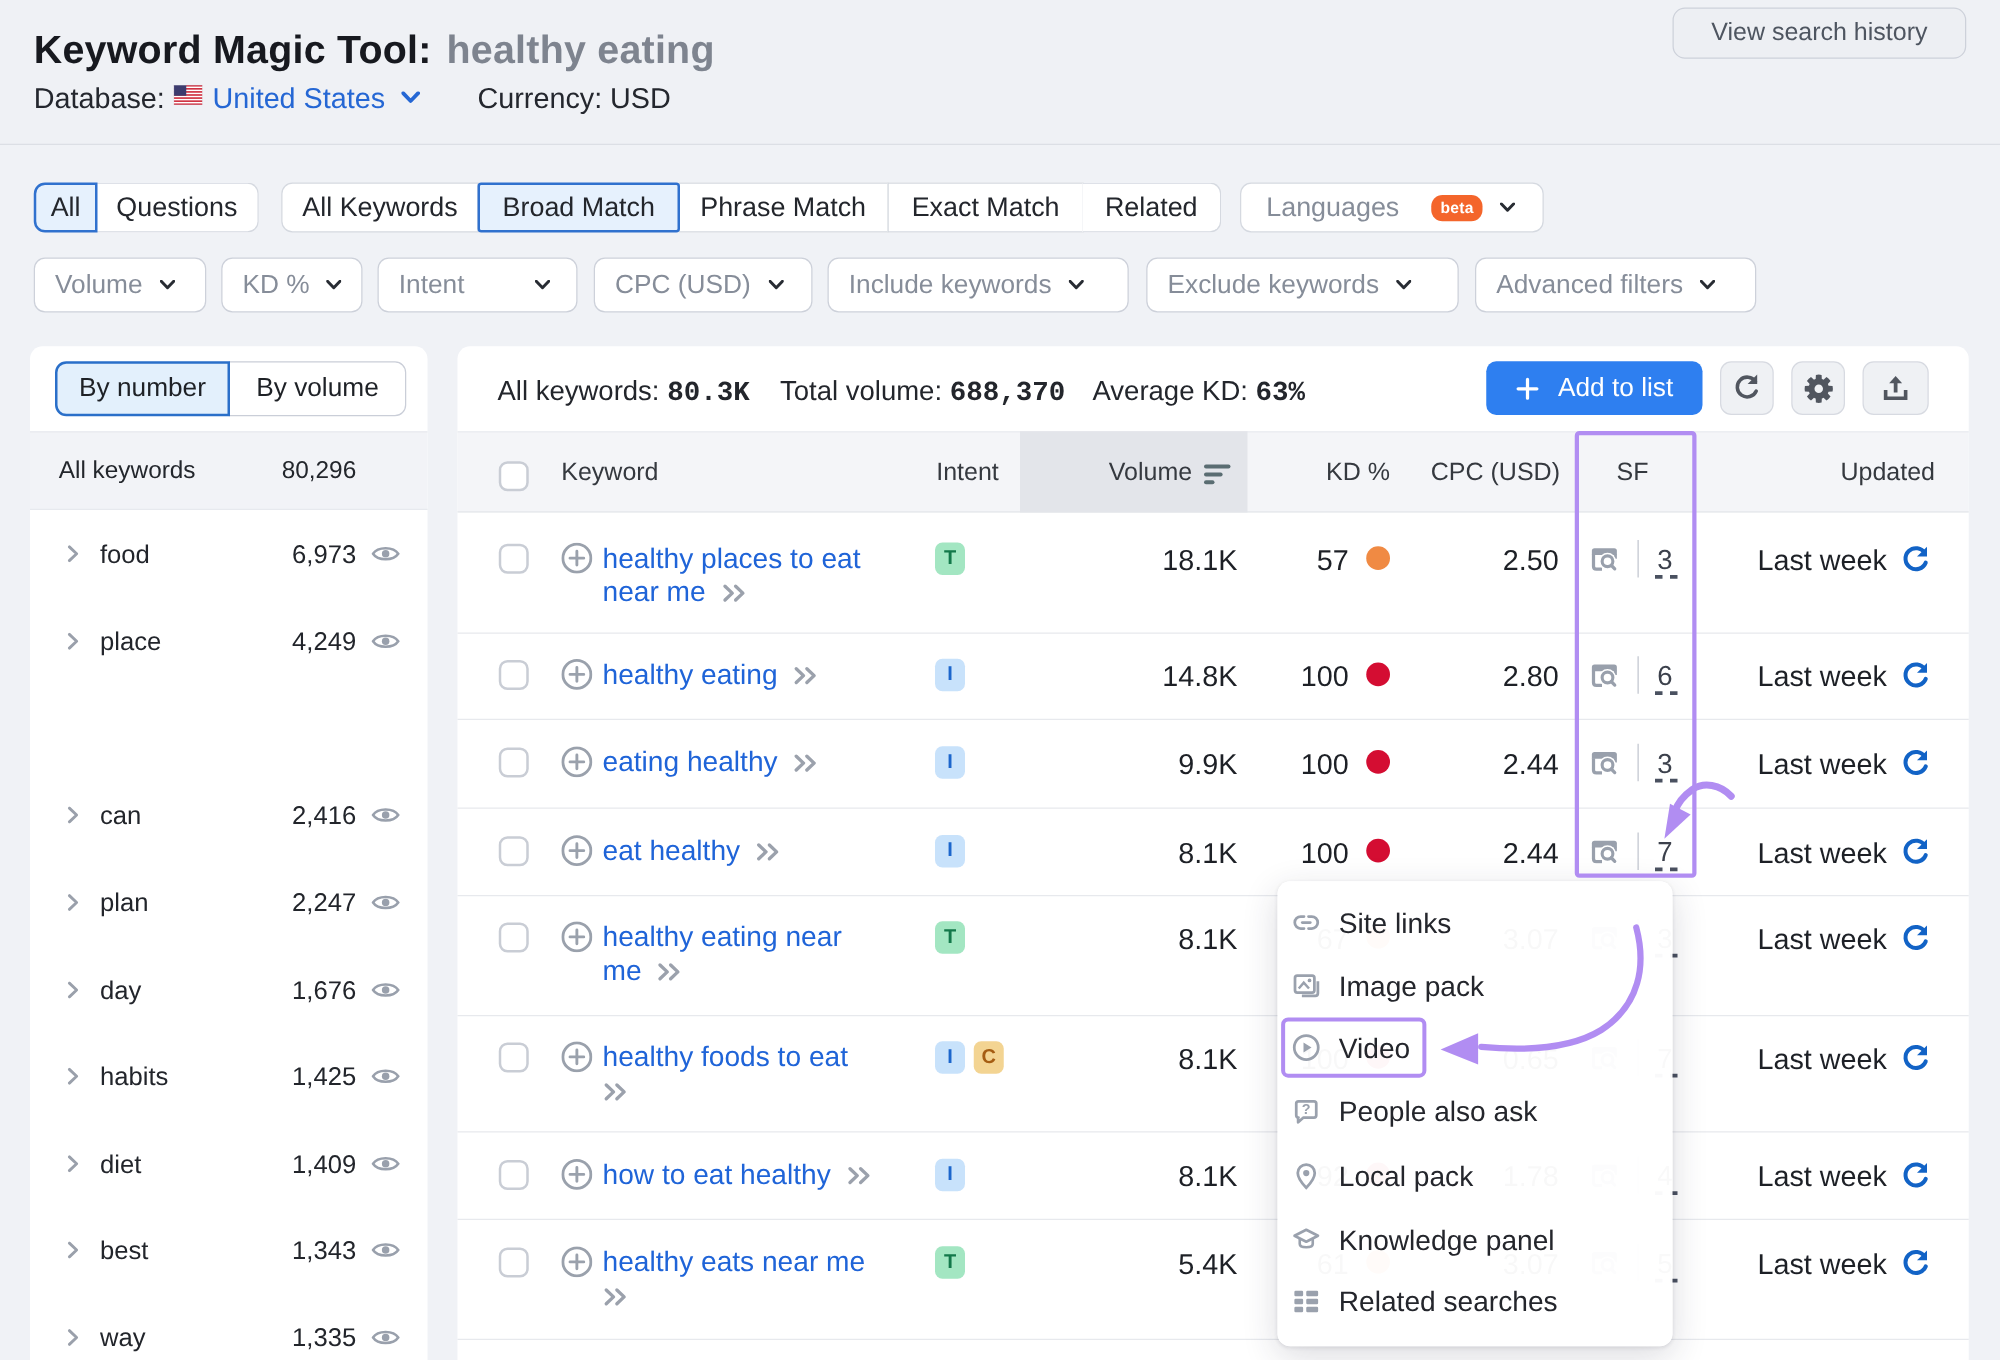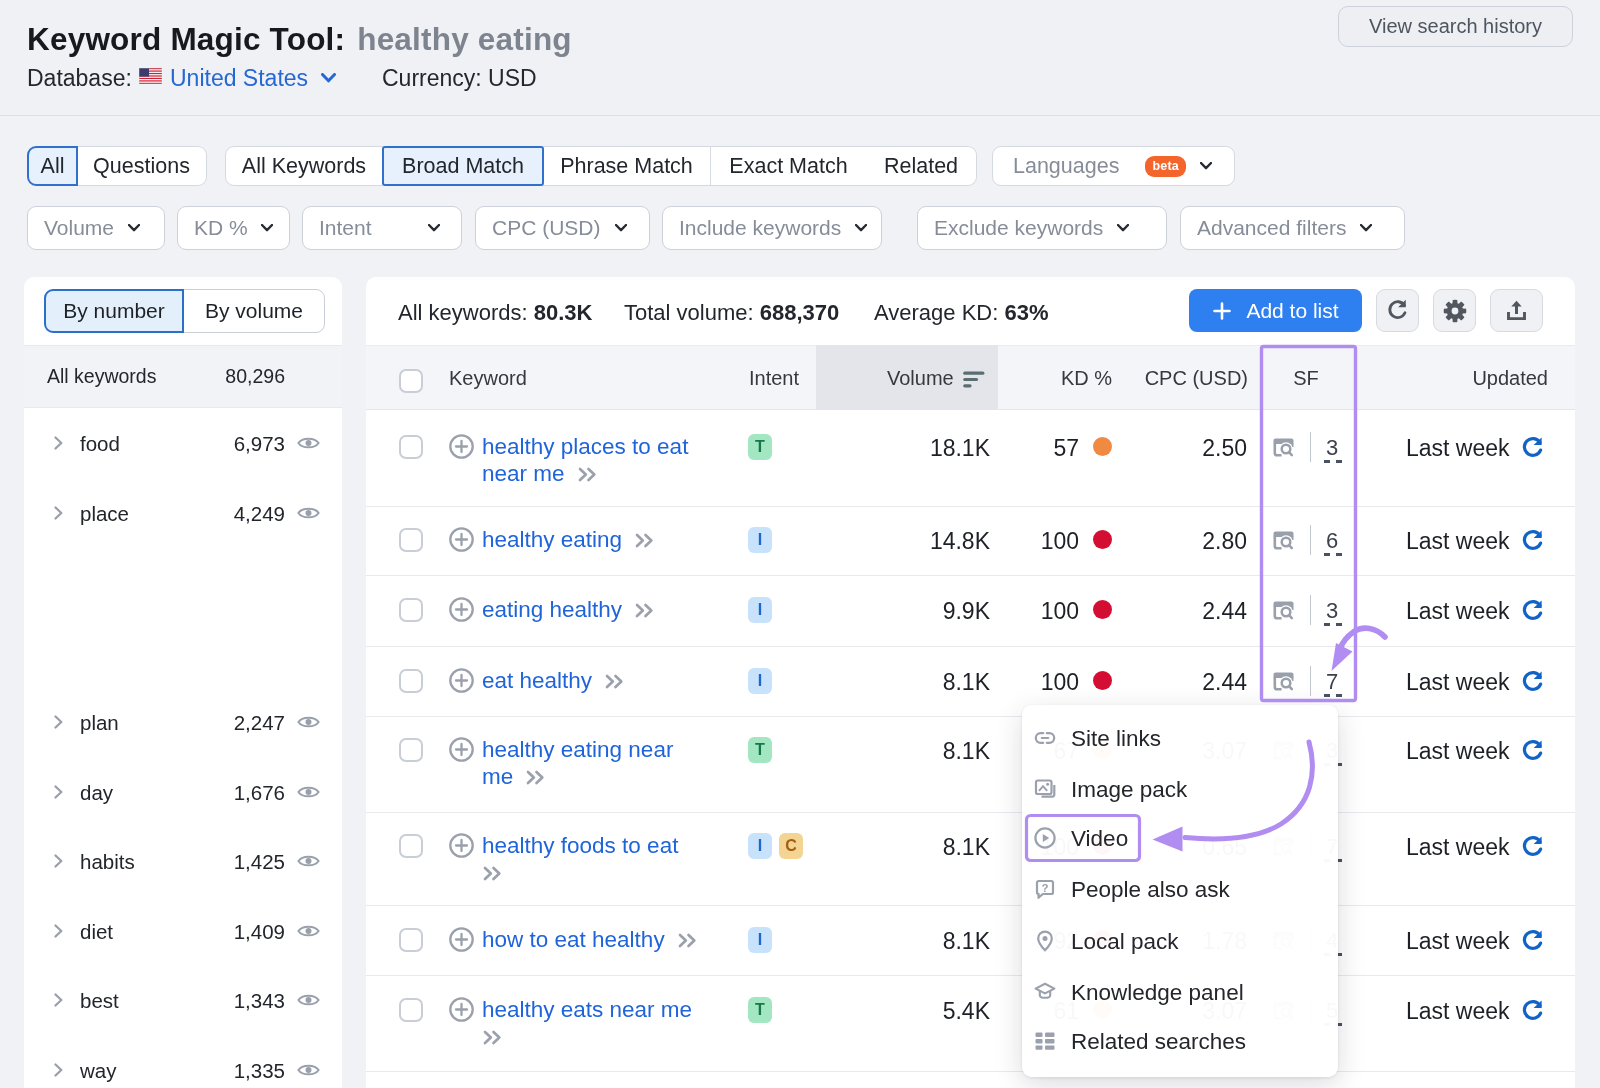--- a/index.html
+++ b/index.html
@@ -19,21 +19,21 @@
 .beta { display:inline-block; background:#f4652b; color:#fff; font-size:12.5px; font-weight:bold; border-radius:9px; padding:3px 7px 4px; letter-spacing:0.2px; }
 
 .side { position:absolute; left:24px; top:277px; width:318px; height:830px; background:#fff; border-radius:10px 10px 0 0; }
 .tglseg { position:absolute; top:12px; height:44px; font-size:21px; display:flex; align-items:center; justify-content:center; background:#fff; border:1px solid #caced8; }
 .tglseg.sel { background:#e3f0fc; border:2px solid #2a6fc9; z-index:2; }
 .akrow { position:absolute; left:0; top:68px; width:318px; height:63px; background:#f2f3f7; border-top:1px solid #e7e9ee; border-bottom:1px solid #e7e9ee; }
 .srow { position:absolute; left:0; width:270px; height:70px; font-size:20.5px; color:#22252b; }
 
 .main { position:absolute; left:366px; top:277px; width:1209px; height:830px; background:#fff; border-radius:10px 10px 0 0; }
 .stats { position:absolute; top:300px; font-size:22px; color:#23262c; }
-.stats b { font-weight:bold; }
+.stats b { font-weight:bold;font-family:Liberation Mono, monospace; }
 .btnblue { position:absolute; left:1189px; top:289px; width:173px; height:43px; background:#2e7ff0; border-radius:8px; color:#fff; font-size:21px; display:flex; align-items:center; justify-content:center; }
 .gbtn { position:absolute; top:289px; width:43px; height:43px; background:#eff1f4; border:1px solid #d7dae1; border-radius:9px; display:flex; align-items:center; justify-content:center; }
 .thead { position:absolute; left:366px; top:345px; width:1209px; height:65px; background:#f4f5f8; border-bottom:1px solid #e4e6ea; border-top:1px solid #e9ebef; }
 .volband { position:absolute; left:816px; top:345px; width:182px; height:65px; background:#e3e5ea; }
 .th { position:absolute; font-size:20px; color:#35393f; top:367px; }
 .cb { position:absolute; width:24px; height:24px; border:2px solid #c9cdd5; border-radius:7px; background:#fff; }
 .rowline { position:absolute; left:366px; width:1209px; border-bottom:1px solid #e7e9ed; }
 .kw { position:absolute; font-size:22.5px; color:#1f64d8; white-space:nowrap; }
 .num { position:absolute; font-size:23px; color:#1d2026; text-align:right; }
 .badge { position:absolute; width:24px; height:26px; border-radius:6px; font-size:16px; font-weight:bold; text-align:center; line-height:26px; }
@@ -98,21 +98,21 @@
     </svg></div>
 <div class="chip" style="left:177px; width:113px; padding-left:16px;">KD %<svg class="chev" style="margin-left:13px" viewBox="0 0 12 8">
       <path d="M1 1 L6 6.2 L11 1" fill="none" stroke="#282c33" stroke-width="2.4" stroke-linecap="round" stroke-linejoin="round"></path>
     </svg></div>
 <div class="chip" style="left:302px; width:160px; padding-left:16px;">Intent<svg class="chev" style="margin-left:56px" viewBox="0 0 12 8">
       <path d="M1 1 L6 6.2 L11 1" fill="none" stroke="#282c33" stroke-width="2.4" stroke-linecap="round" stroke-linejoin="round"></path>
     </svg></div>
 <div class="chip" style="left:475px; width:175px; padding-left:16px;">CPC (USD)<svg class="chev" style="margin-left:14px" viewBox="0 0 12 8">
       <path d="M1 1 L6 6.2 L11 1" fill="none" stroke="#282c33" stroke-width="2.4" stroke-linecap="round" stroke-linejoin="round"></path>
     </svg></div>
-<div class="chip" style="left:662px; width:220px; padding-left:16px;">Include keywords<svg class="chev" style="margin-left:14px" viewBox="0 0 12 8">
+<div class="chip" style="left:662px; width:241px; padding-left:16px;">Include keywords<svg class="chev" style="margin-left:14px" viewBox="0 0 12 8">
       <path d="M1 1 L6 6.2 L11 1" fill="none" stroke="#282c33" stroke-width="2.4" stroke-linecap="round" stroke-linejoin="round"></path>
     </svg></div>
 <div class="chip" style="left:917px; width:250px; padding-left:16px;">Exclude keywords<svg class="chev" style="margin-left:14px" viewBox="0 0 12 8">
       <path d="M1 1 L6 6.2 L11 1" fill="none" stroke="#282c33" stroke-width="2.4" stroke-linecap="round" stroke-linejoin="round"></path>
     </svg></div>
 <div class="chip" style="left:1180px; width:225px; padding-left:16px;">Advanced filters<svg class="chev" style="margin-left:14px" viewBox="0 0 12 8">
       <path d="M1 1 L6 6.2 L11 1" fill="none" stroke="#282c33" stroke-width="2.4" stroke-linecap="round" stroke-linejoin="round"></path>
     </svg></div>
 
 <div class="side">
@@ -132,20 +132,31 @@
         <path d="M1.4 8 C5.2 2.2, 17.8 2.2, 21.6 8 C17.8 13.8, 5.2 13.8, 1.4 8 Z" fill="none" stroke="#99a0ac" stroke-width="2"></path>
         <circle cx="11.5" cy="8" r="3" fill="#99a0ac"></circle>
       </svg>
     </div>
 <div class="srow" style="top:201px;">
       <svg class="abs" style="left:30px; top:28px" width="9" height="14" viewBox="0 0 9 14">
         <path d="M1.5 1.5 L7.3 7 L1.5 12.5" stroke="#9aa0ab" stroke-width="2.3" fill="none" stroke-linecap="round" stroke-linejoin="round"></path>
       </svg>
       <span class="abs" style="left:56px; top:24px;">place</span>
       <span class="abs" style="left:150px; top:24px; width:111px; text-align:right;">4,249</span>
+      <svg class="abs" style="left:273px; top:27px" width="23" height="16" viewBox="0 0 23 16">
+        <path d="M1.4 8 C5.2 2.2, 17.8 2.2, 21.6 8 C17.8 13.8, 5.2 13.8, 1.4 8 Z" fill="none" stroke="#99a0ac" stroke-width="2"></path>
+        <circle cx="11.5" cy="8" r="3" fill="#99a0ac"></circle>
+      </svg>
+    </div>
+<div class="srow" style="top:340px;">
+      <svg class="abs" style="left:30px; top:28px" width="9" height="14" viewBox="0 0 9 14">
+        <path d="M1.5 1.5 L7.3 7 L1.5 12.5" stroke="#9aa0ab" stroke-width="2.3" fill="none" stroke-linecap="round" stroke-linejoin="round"></path>
+      </svg>
+      <span class="abs" style="left:56px; top:24px;">can</span>
+      <span class="abs" style="left:150px; top:24px; width:111px; text-align:right;">2,416</span>
       <svg class="abs" style="left:273px; top:27px" width="23" height="16" viewBox="0 0 23 16">
         <path d="M1.4 8 C5.2 2.2, 17.8 2.2, 21.6 8 C17.8 13.8, 5.2 13.8, 1.4 8 Z" fill="none" stroke="#99a0ac" stroke-width="2"></path>
         <circle cx="11.5" cy="8" r="3" fill="#99a0ac"></circle>
       </svg>
     </div>
 <div class="srow" style="top:410px;">
       <svg class="abs" style="left:30px; top:28px" width="9" height="14" viewBox="0 0 9 14">
         <path d="M1.5 1.5 L7.3 7 L1.5 12.5" stroke="#9aa0ab" stroke-width="2.3" fill="none" stroke-linecap="round" stroke-linejoin="round"></path>
       </svg>
       <span class="abs" style="left:56px; top:24px;">plan</span>

